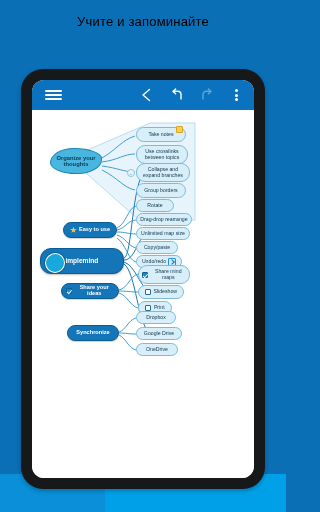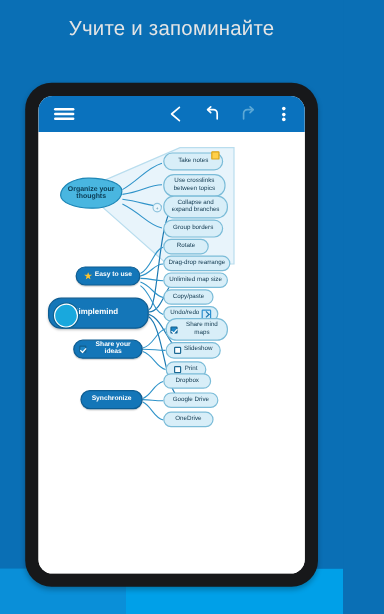--- a/index.html
+++ b/index.html
@@ -8,21 +8,21 @@
     background:#0a6fb5;
     font-family:"Liberation Sans", sans-serif;
     position:relative;
   }
   .bg-top{position:absolute;left:0;top:0;width:286px;height:490px;background:#0a6fb5;}
   .bg-bottom{position:absolute;left:0;top:474px;width:286px;height:38px;background:#00a0e8;}
   .bg-bottom-left{position:absolute;left:0;top:474px;width:105px;height:38px;background:#0a8fd8;}
 
   .headline{
     position:absolute;left:0;top:14px;width:286px;text-align:center;
-    color:#e5e5e5;font-size:17px;font-weight:400;letter-spacing:.2px;
+    color:#000000;font-size:13px;font-weight:400;letter-spacing:.2px;
   }
 
   
   .phone{
     position:absolute;left:21px;top:69px;width:244px;height:420px;
     background:#17181a;border-radius:22px;
     box-shadow:0 2px 4px rgba(0,0,0,.25);
   }
   .screen{
     position:absolute;left:11px;top:11px;width:222px;height:398px;

